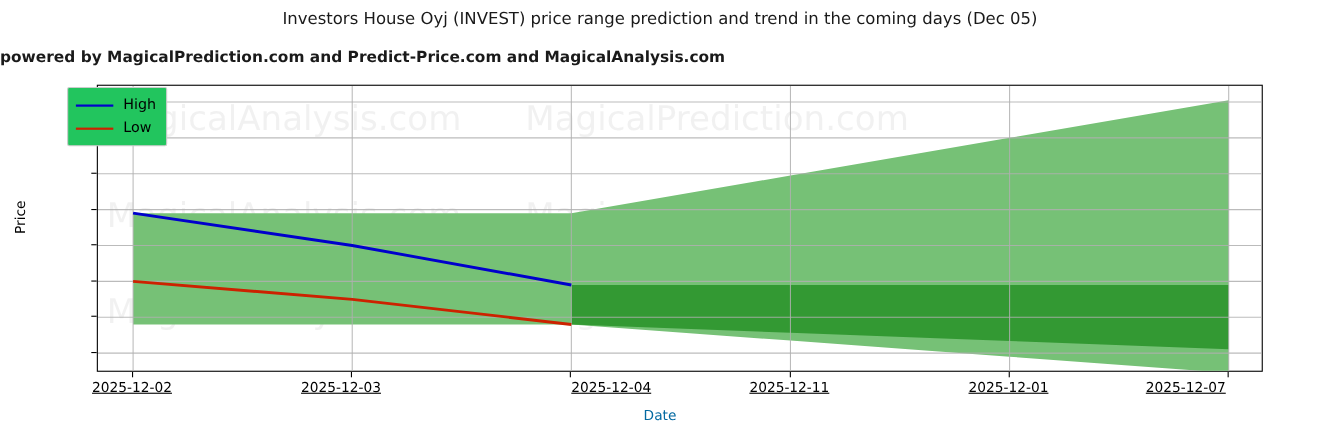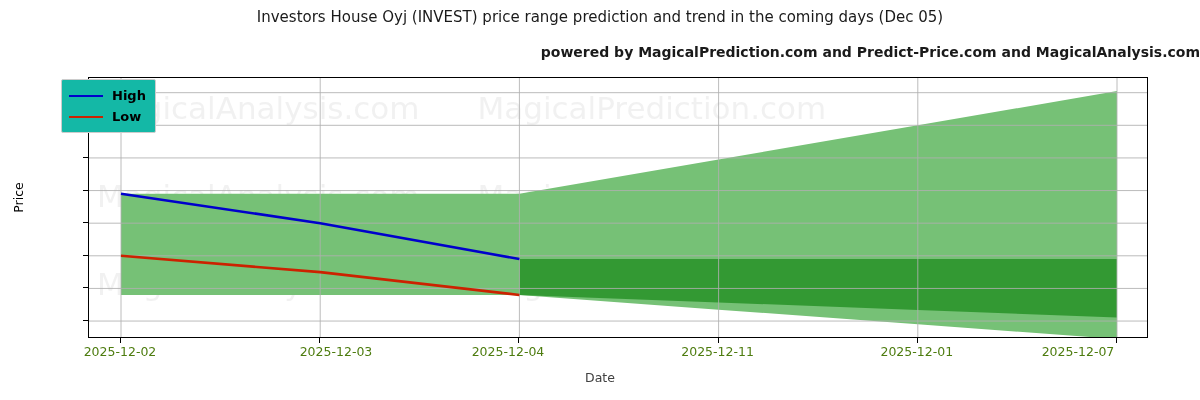--- a/index.html
+++ b/index.html
@@ -9,61 +9,60 @@
     font-family:"DejaVu Sans","Liberation Sans",sans-serif;
     color:#000000;
   }
   #figure{position:relative;width:952px;height:400px;}
 
   .title{
     position:absolute;left:0;top:8px;width:1200px;text-align:center;
     font-size:15px;font-weight:400;color:#1a1a1a;letter-spacing:0px;
   }
   .subtitle{
-    position:absolute;left:0;top:44px;width:1200px;text-align:right;
+    position:absolute;left:0;top:44px;width:1200px;text-align:left;
     font-size:14px;font-weight:700;color:#1a1a1a;
   }
 
   
   #plot{
     position:absolute;left:88px;top:77px;width:1060px;height:261px;
     border:1px solid #000000;box-sizing:border-box;background:#ffffff;
     overflow:hidden;
   }
   #plotsvg{position:absolute;left:0;top:0;width:1060px;height:261px;}
 
   
   .wm-layer{position:absolute;left:0;top:0;width:1060px;height:261px;overflow:hidden;pointer-events:none;}
   .wm-row{position:absolute;left:0;width:1060px;display:flex;justify-content:flex-start;gap:58px;}
   .wm{
     font-size:31px;color:rgba(90,90,90,0.085);white-space:nowrap;
     font-family:"DejaVu Sans","Liberation Sans",sans-serif;font-weight:400;
   }
   .xtick-label{
     position:absolute;top:344px;text-align:center;width:140px;
-    font-size:12.5px;color:#4d7c0f;
+    font-size:12.5px;color:#000000;text-decoration:underline;
   }
   .xlabel{
     position:absolute;left:0;top:370px;width:1200px;text-align:center;
-    font-size:12.5px;color:#404040;
+    font-size:12.5px;color:#0369a1;
   }
   .ylabel{
     position:absolute;left:-22px;top:190px;width:80px;text-align:center;
     font-size:12.5px;color:#000;
     transform:rotate(-90deg);transform-origin:center center;
   }
 
   
   #legend{
     position:absolute;left:61px;top:79px;
-    background:#14b8a6;border:1px solid #cccccc;border-radius:2px;
+    background:#22c55e;border:1px solid #cccccc;border-radius:2px;
     padding:5px 9px 5px 7px;
     box-shadow:0 0 0 0 rgba(0,0,0,0);
     z-index:40;
-    font-weight:bold;
   }
   .leg-row{display:flex;align-items:center;height:21px;}
   .leg-swatch{width:34px;height:0;border-top-width:2.4px;border-top-style:solid;margin-right:9px;}
   .leg-text{font-size:13px;color:#000;line-height:1;}
   .yaxis-ticks,.xaxis-ticks{position:absolute;left:0;top:0;}
 </style>
 </head>
 <body>
 
 <div id="figure">
@@ -80,23 +79,23 @@
       <div style="position: absolute; width: 5px; height: 1px; background: rgb(0, 0, 0); left: 83px; top: 254.806px;"></div>
       <div style="position: absolute; width: 5px; height: 1px; background: rgb(0, 0, 0); left: 83px; top: 222.181px;"></div>
       <div style="position: absolute; width: 5px; height: 1px; background: rgb(0, 0, 0); left: 83px; top: 189.556px;"></div>
       <div style="position: absolute; width: 5px; height: 1px; background: rgb(0, 0, 0); left: 83px; top: 156.931px;"></div>
       <div style="position: absolute; width: 5px; height: 1px; background: rgb(0, 0, 0); left: 83px; top: 124.306px;"></div>
       <div style="position: absolute; width: 5px; height: 1px; background: rgb(0, 0, 0); left: 83px; top: 91.6812px;"></div>
     </div>
   <div class="xaxis-ticks" id="xtick-host">
       <div class="xtick-label" style="left: 50px;">2025-12-02</div>
       <div style="position: absolute; width: 1px; height: 5px; background: rgb(0, 0, 0); left: 120px; top: 338px;"></div>
-      <div class="xtick-label" style="left: 266px;">2025-12-03</div>
+      <div class="xtick-label" style="left: 240px;">2025-12-03</div>
       <div style="position: absolute; width: 1px; height: 5px; background: rgb(0, 0, 0); left: 319.2px; top: 338px;"></div>
-      <div class="xtick-label" style="left: 438px;">2025-12-04</div>
+      <div class="xtick-label" style="left: 452px; text-align: right;">2025-12-04</div>
       <div style="position: absolute; width: 1px; height: 5px; background: rgb(0, 0, 0); left: 518.4px; top: 338px;"></div>
       <div class="xtick-label" style="left: 647.6px;">2025-12-11</div>
       <div style="position: absolute; width: 1px; height: 5px; background: rgb(0, 0, 0); left: 717.6px; top: 338px;"></div>
       <div class="xtick-label" style="left: 846.8px;">2025-12-01</div>
       <div style="position: absolute; width: 1px; height: 5px; background: rgb(0, 0, 0); left: 916.8px; top: 338px;"></div>
       <div class="xtick-label" style="left: 1008px;">2025-12-07</div>
       <div style="position: absolute; width: 1px; height: 5px; background: rgb(0, 0, 0); left: 1116px; top: 338px;"></div>
     </div>
 
   <div id="plot">

